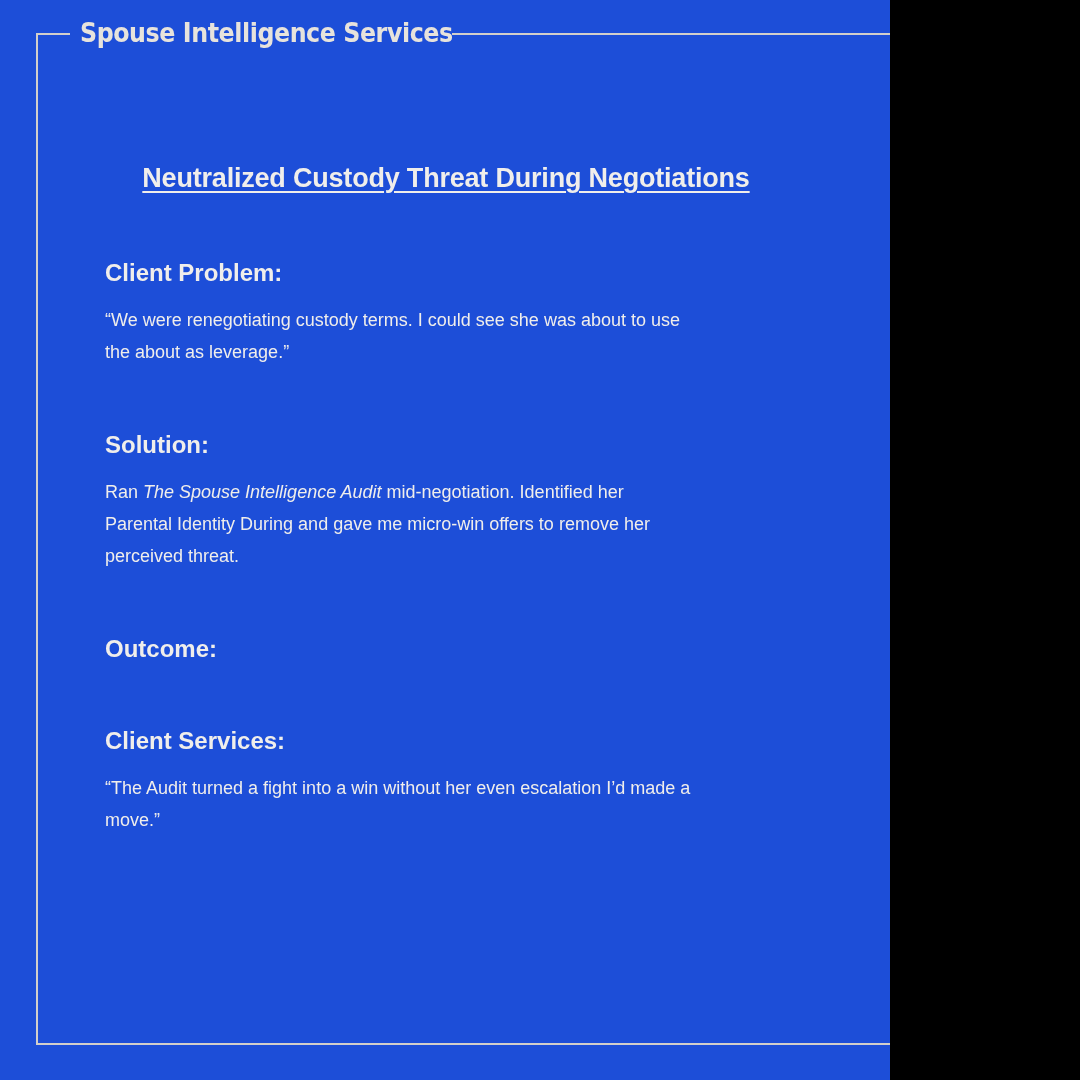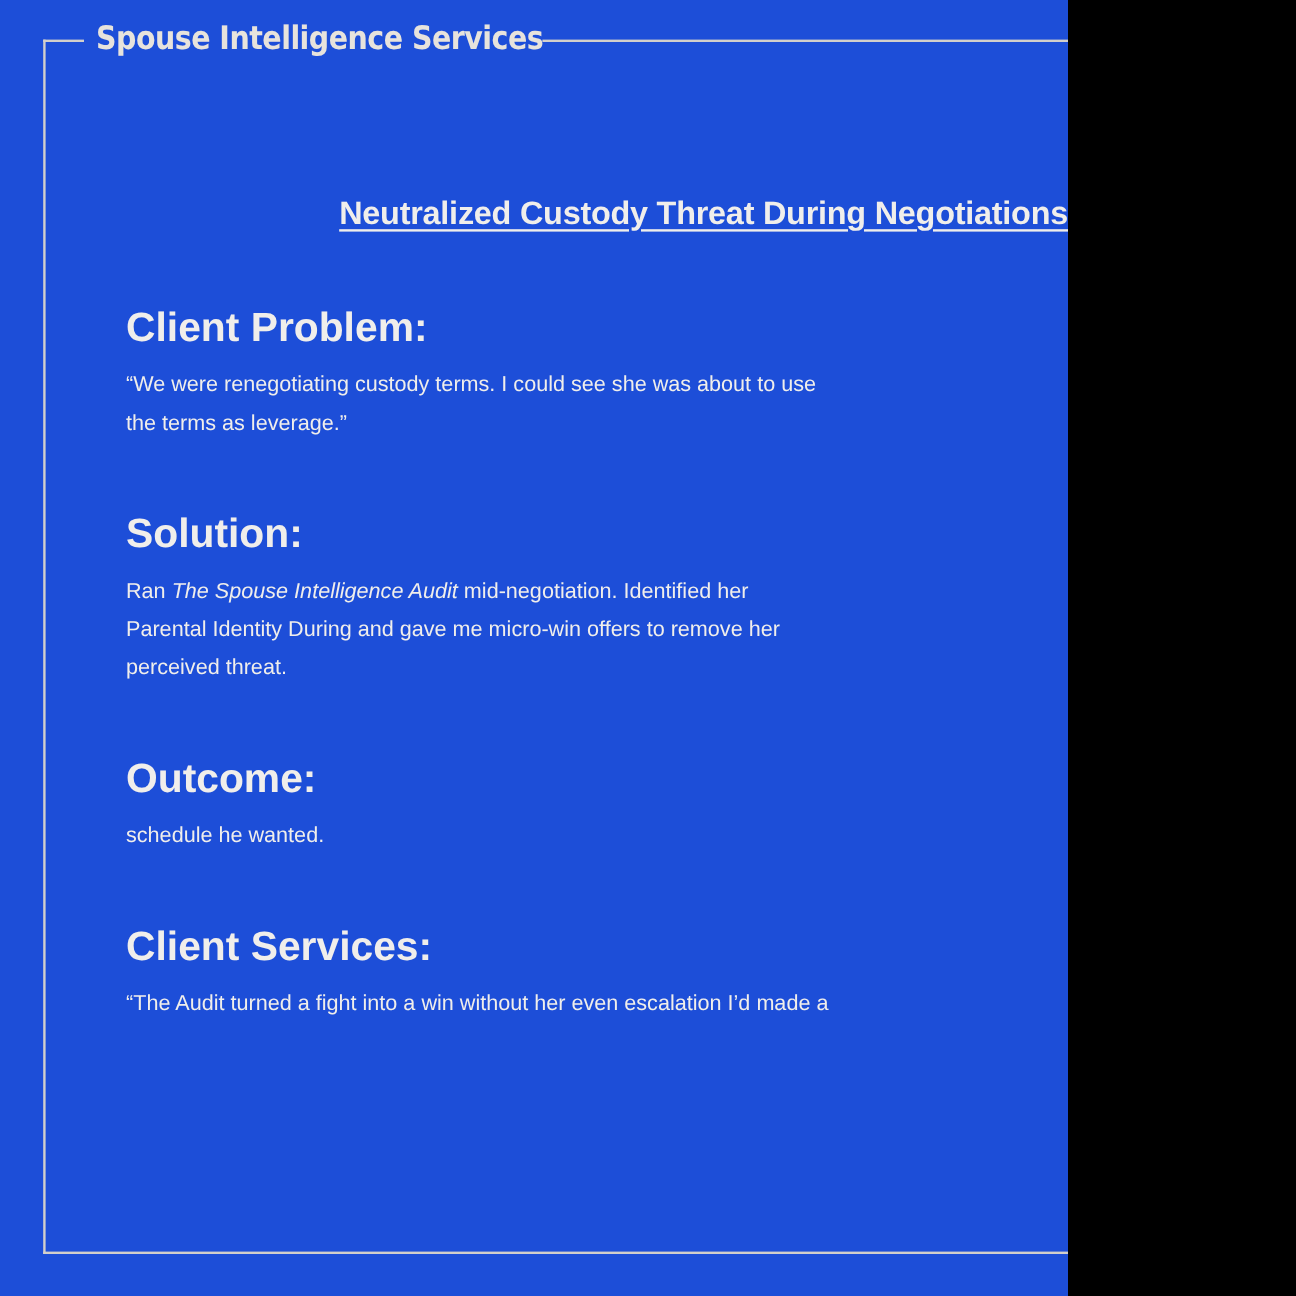--- a/index.html
+++ b/index.html
@@ -58,41 +58,41 @@
     color: #e7e3dc;
     white-space: nowrap;
   }
 
   
   .title {
     position: absolute;
     left: 2px;
     right: 0;
     top: 163px;
-    text-align: right;
+    text-align: center;
     font-size: 27px;
     font-weight: 700;
     letter-spacing: -0.2px;
     color: #f0eeeb;
     text-decoration: underline;
     text-decoration-thickness: 2px;
     text-underline-offset: 4px;
   }
 
   
   .content {
     position: absolute;
     left: 105px;
     right: 95px;
     top: 258px;
   }
   .section { margin: 0 0 62px 0; }
   .section h2 {
     margin: 0 0 16px 0;
-    font-size: 34px;
+    font-size: 24px;
     font-weight: 700;
     line-height: 30px;
     color: #f0eeeb;
     letter-spacing: 0;
   }
   .body-line {
     font-size: 18px;
     font-weight: 400;
     line-height: 32px;
     color: #f0eeeb;
@@ -116,34 +116,34 @@
 
   <div class="author">Divia Dhir</div>
 
   <div class="title">Neutralized Custody Threat During Negotiations</div>
 
   <div class="content">
 
     <div class="section">
       <h2>Client Problem:</h2>
       <div class="body-line">“We were renegotiating custody terms. I could see she was about to use</div>
-      <div class="body-line">the terms as leverage.”</div>
+      <div class="body-line">the about as leverage.”</div>
     </div>
 
     <div class="section">
       <h2>Solution:</h2>
       <div class="body-line"><span>Ran </span><em>The Spouse Intelligence Audit</em><span> mid-negotiation. Identified her</span></div>
       <div class="body-line">Parental Identity During and gave me micro-win offers to remove her</div>
       <div class="body-line">perceived threat.</div>
     </div>
 
     <div class="section">
       <h2>Outcome:</h2>
-      <div class="body-line">schedule he wanted.</div>
     </div>
 
     <div class="section">
       <h2>Client Services:</h2>
       <div class="body-line">“The Audit turned a fight into a win without her even escalation I’d made a</div>
+      <div class="body-line">move.”</div>
     </div>
 
   </div>
 </div>
 
 </body></html>

